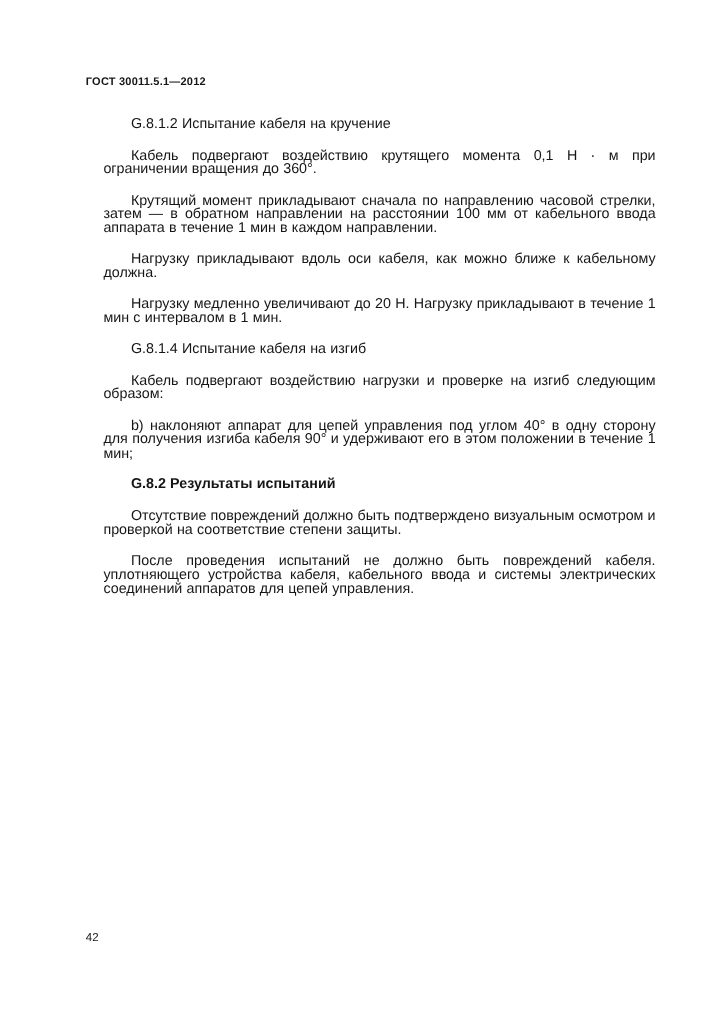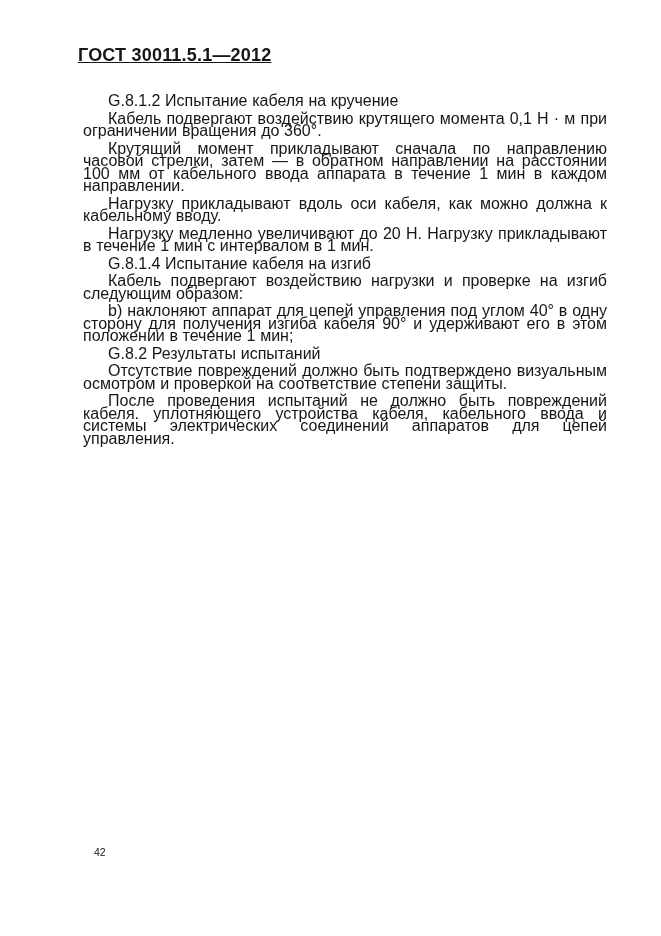--- a/index.html
+++ b/index.html
@@ -12,64 +12,63 @@
     width: 661px;
     height: 936px;
     background: #ffffff;
     font-family: "Liberation Sans", sans-serif;
     color: #161616;
     overflow: hidden;
   }
   .doc-header {
     position: absolute;
     left: 78px;
-    top: 45px;
-    font-size: 18px;
+    top: 69px;
+    font-size: 10px;
     font-weight: bold;
     letter-spacing: 0.2px;
     white-space: nowrap;
-    text-decoration: underline;
   }
   .content {
     position: absolute;
     left: 78px;
     top: 90px;
     width: 534px;
   }
   .content p {
-    margin: 5px;
+    margin: 16px;
     padding: 0;
-    font-size: 16px;
+    font-size: 13px;
     line-height: 12.5px;
     text-align: justify;
     text-indent: 25px;
     word-spacing: 0.2px;
   }
   .content p.bold {
-    font-weight: normal;
+    font-weight: bold;
   }
   .page-number {
     position: absolute;
-    left: 94px;
+    left: 78px;
     top: 846px;
     font-size: 10.5px;
   }
 </style>
 </head>
 <body>
 
 <div class="page">
 
   <div class="doc-header">ГОСТ 30011.5.1—2012</div>
 
   <div class="content">
     <p>G.8.1.2  Испытание кабеля на кручение</p>
     <p>Кабель подвергают воздействию крутящего момента 0,1 Н · м при ограничении вращения до 360°.</p>
     <p>Крутящий момент прикладывают сначала по направлению часовой стрелки, затем — в обратном направлении на расстоянии 100 мм от кабельного ввода аппарата в течение 1 мин в каждом направлении.</p>
-    <p>Нагрузку прикладывают вдоль оси кабеля, как можно должна к кабельному вводу.</p>
+    <p>Нагрузку прикладывают вдоль оси кабеля, как можно ближе к кабельному должна.</p>
     <p>Нагрузку медленно увеличивают до 20 Н. Нагрузку прикладывают в течение 1 мин с интервалом в 1 мин.</p>
     <p>G.8.1.4  Испытание кабеля на изгиб</p>
     <p>Кабель подвергают воздействию нагрузки и проверке на изгиб следующим образом:</p>
     <p>b)  наклоняют аппарат для цепей управления под углом 40° в одну сторону для получения изгиба кабеля 90° и удерживают его в этом положении в течение 1 мин;</p>
     <p class="bold">G.8.2  Результаты испытаний</p>
     <p>Отсутствие повреждений должно быть подтверждено визуальным осмотром и проверкой на соответствие степени защиты.</p>
     <p>После проведения испытаний не должно быть повреждений кабеля. уплотняющего устройства кабеля, кабельного ввода и системы электрических соединений аппаратов для цепей управления.</p>
   </div>
 
   <div class="page-number">42</div>

